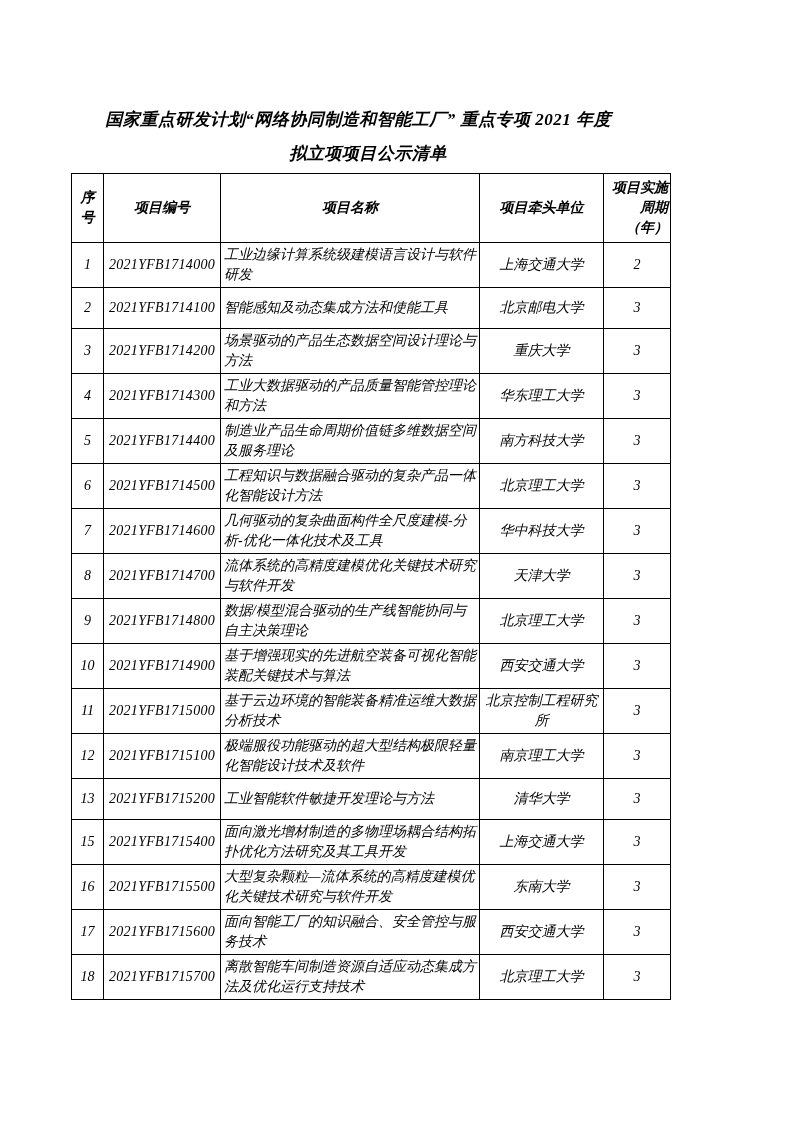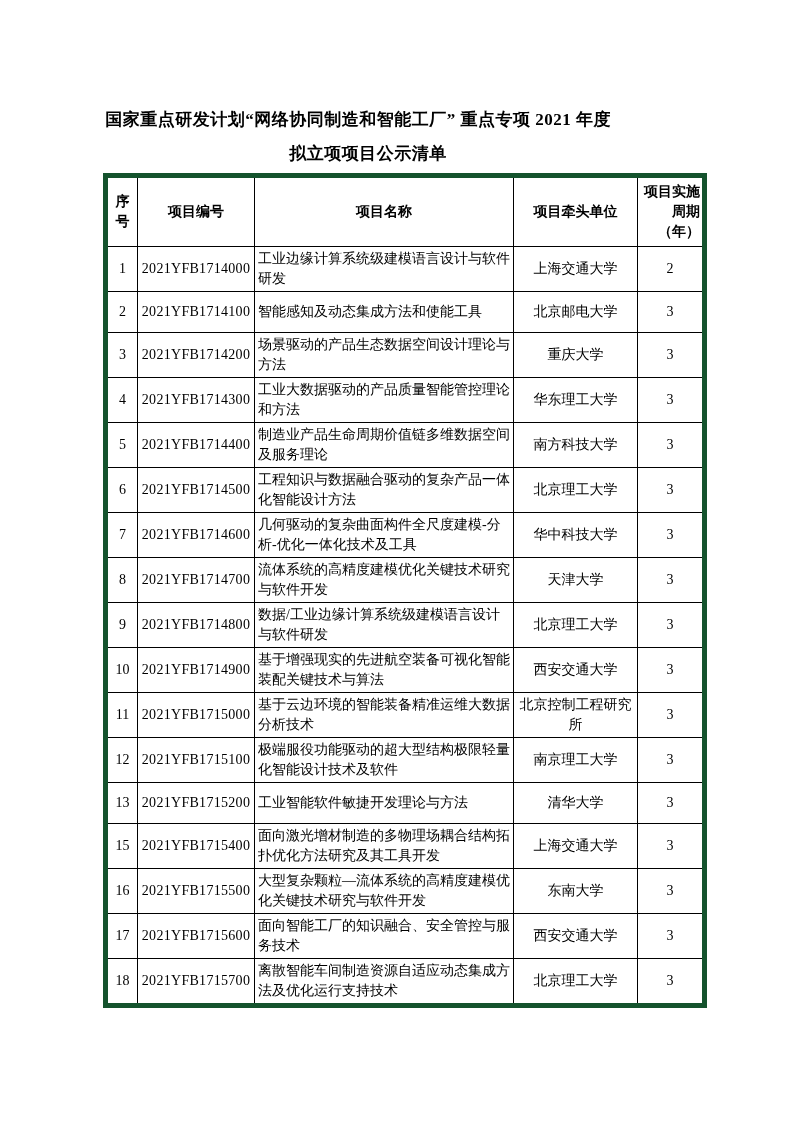--- a/index.html
+++ b/index.html
@@ -9,41 +9,42 @@
     background: #ffffff;
   }
   .page {
     position: relative;
     width: 716px;
     height: 1131px;
     background: #ffffff;
     color: #000000;
     font-family: "Liberation Serif", "DejaVu Serif", serif;
     overflow: hidden;
+    font-style: italic;
   }
   .title-block {
     padding-top: 110px;
     text-align: center;
   }
   .title-line {
     font-size: 17px;
     font-weight: bold;
     line-height: 20px;
     letter-spacing: 0.5px;
   }
   .title-line + .title-line {
     margin-top: 14px;
     margin-left: 20px;
   }
   table.doc-table {
     border-collapse: collapse;
     table-layout: fixed;
-    margin: 9px 0 0 103px;
+    margin: 9px 0 0 71px;
     width: 599px;
-    border: 5px solid #14532d;
+    border: 1px solid #14532d;
   }
   .doc-table th, .doc-table td {
     border: 1px solid #000;
     font-size: 14px;
     vertical-align: middle;
     overflow: hidden;
     word-break: break-all;
   }
   .doc-table th {
     font-weight: bold;
@@ -151,21 +152,21 @@
         <tr>
           <td class="cell-no">8</td>
           <td class="cell-code">2021YFB1714700</td>
           <td class="cell-name">流体系统的高精度建模优化关键技术研究与软件开发</td>
           <td class="cell-unit">天津大学</td>
           <td class="cell-period">3</td>
         </tr>
         <tr>
           <td class="cell-no">9</td>
           <td class="cell-code">2021YFB1714800</td>
-          <td class="cell-name">数据/工业边缘计算系统级建模语言设计与软件研发</td>
+          <td class="cell-name">数据/模型混合驱动的生产线智能协同与自主决策理论</td>
           <td class="cell-unit">北京理工大学</td>
           <td class="cell-period">3</td>
         </tr>
         <tr>
           <td class="cell-no">10</td>
           <td class="cell-code">2021YFB1714900</td>
           <td class="cell-name">基于增强现实的先进航空装备可视化智能装配关键技术与算法</td>
           <td class="cell-unit">西安交通大学</td>
           <td class="cell-period">3</td>
         </tr>

